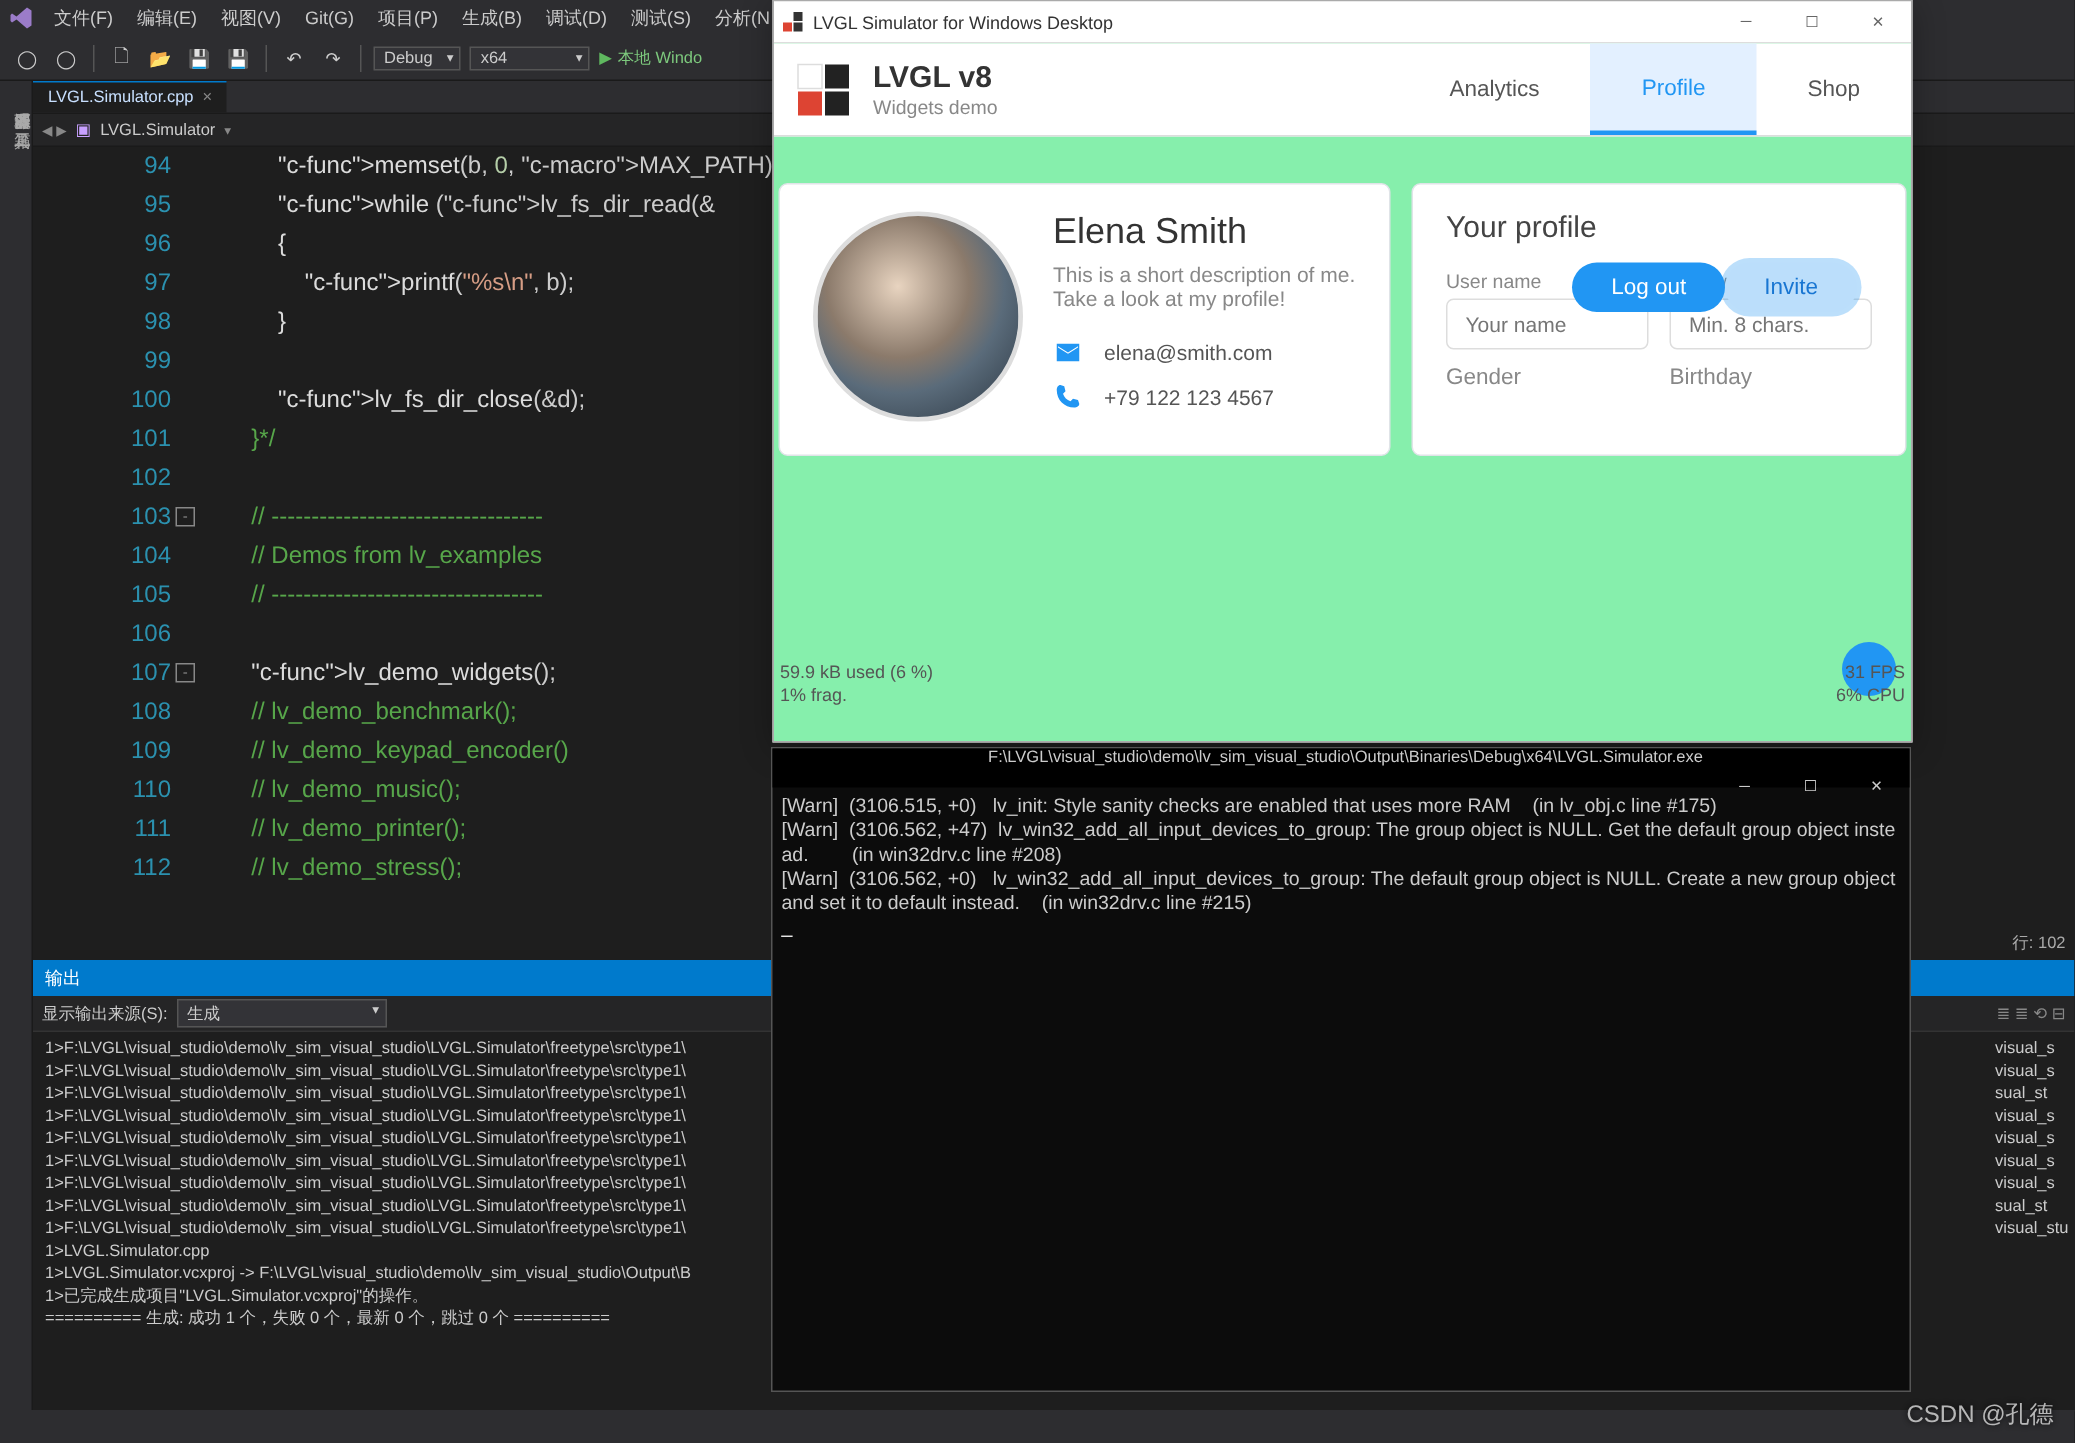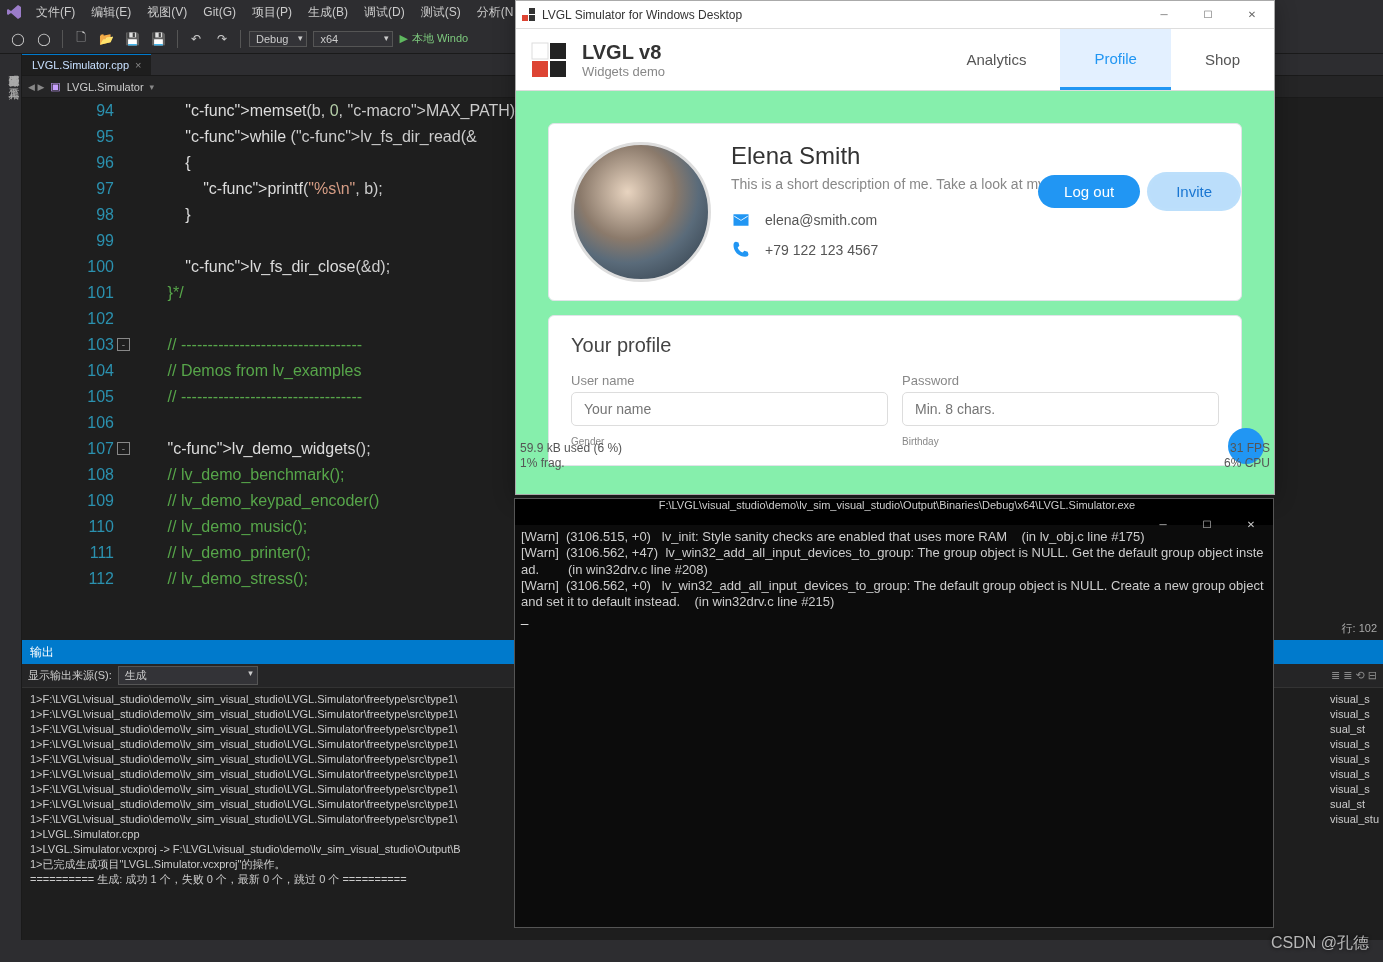--- a/index.html
+++ b/index.html
@@ -64,42 +64,42 @@
 
 .lvgl-app { position:absolute; top:28px; left:0; right:0; bottom:0; background:#86efac; font-family:"Segoe UI",Arial,sans-serif; }
 .lvgl-header { height:62px; background:#fff; display:flex; align-items:center; border-bottom:1px solid #ddd; }
 .lvgl-brand { display:flex; align-items:center; padding-left:14px; gap:10px; }
 .lvgl-brand-text .t { font-size:20px; font-weight:600; color:#333; }
 .lvgl-brand-text .s { font-size:13px; color:#888; }
 .lvgl-tabs { margin-left:auto; display:flex; height:100%; }
 .lvgl-tab { padding:0 34px; display:flex; align-items:center; font-size:15px; color:#555; cursor:pointer; }
 .lvgl-tab.active { background:#e3f0ff; color:#2196f3; border-bottom:3px solid #2196f3; }
 
-.lvgl-content { padding:32px; display:flex; flex-direction:column; gap:14px; }
+.lvgl-content { padding:3px; display:flex; flex-direction:row; gap:14px;margin-top:28px; }
 .card { background:#fff; border:1px solid #e0e4e8; border-radius:6px; padding:18px 22px; }
 .profile-card { display:flex; gap:20px; }
 .avatar { width:140px; height:140px; border-radius:50%; background:radial-gradient(circle at 40% 35%,#e8d4c0 0%,#8b7a6b 40%,#5a6b7a 60%,#2a3540 100%); flex-shrink:0; border:3px solid #ddd; }
 .profile-info { flex:1; }
 .profile-info h2 { font-size:24px; color:#333; font-weight:500; margin-bottom:6px; }
 .profile-info .desc { color:#888; font-size:14px; margin-bottom:18px; }
 .contact { display:flex; align-items:center; gap:14px; color:#555; font-size:14px; margin-bottom:10px; }
 .contact svg { color:#2196f3; flex-shrink:0; }
-.profile-btns { position:absolute; right:36px; top:146px; display:flex; gap:10px; }
+.profile-btns { position:absolute; right:36px; top:146px; display:flex; gap:0; }
 .btn { padding:8px 26px; border-radius:20px; font-size:15px; cursor:pointer; border:none; }
 .btn-primary { background:#2196f3; color:#fff; }
 .btn-secondary { background:#bbdefb; color:#1976d2; box-shadow:0 0 0 3px rgba(33,150,243,.3); }
 
 .cards-row { display:flex; gap:14px; }
 .half-card { flex:1; }
 .half-card h3 { font-size:20px; color:#444; font-weight:500; margin-bottom:16px; }
 .form-row { display:flex; gap:14px; }
 .form-field { flex:1; }
 .form-field label { display:block; font-size:13px; color:#888; margin-bottom:4px; }
 .form-field input { width:100%; padding:8px 12px; border:1px solid #ddd; border-radius:5px; font-size:14px; color:#999; }
-.form-cut { margin-top:10px; color:#888; font-size:10px; }
+.form-cut { margin-top:10px; color:#888; font-size:15px; }
 .slider { width:100%; height:6px; background:#e0e4e8; border-radius:3px; position:relative; margin-top:6px; }
 .slider-thumb { position:absolute; left:0; top:-6px; width:18px; height:18px; background:#2196f3; border-radius:50%; }
 .skill-lbl { font-size:13px; color:#888; margin-bottom:4px; }
 .skill-row { display:flex; justify-content:space-between; color:#888; font-size:13px; margin-top:14px; }
 .fab { position:absolute; right:10px; bottom:30px; width:36px; height:36px; background:#2196f3; border-radius:50%; }
 
 .lvgl-hud1 { position:absolute; left:0; bottom:20px; font-size:12px; color:#555; line-height:1.3; padding:2px 4px; }
 .lvgl-hud2 { position:absolute; right:0; bottom:20px; font-size:12px; color:#555; line-height:1.3; text-align:right; padding:2px 4px; }
 
 

